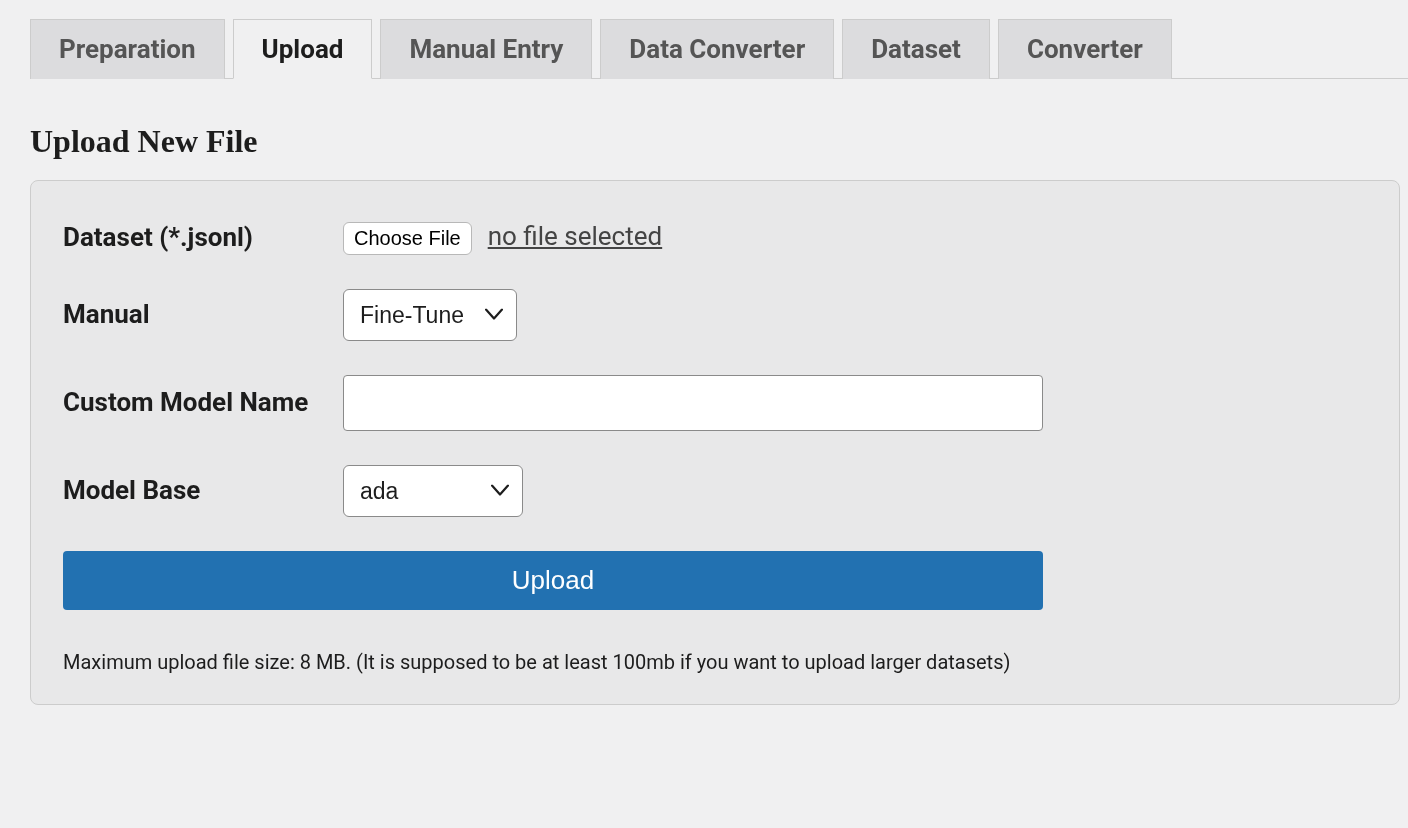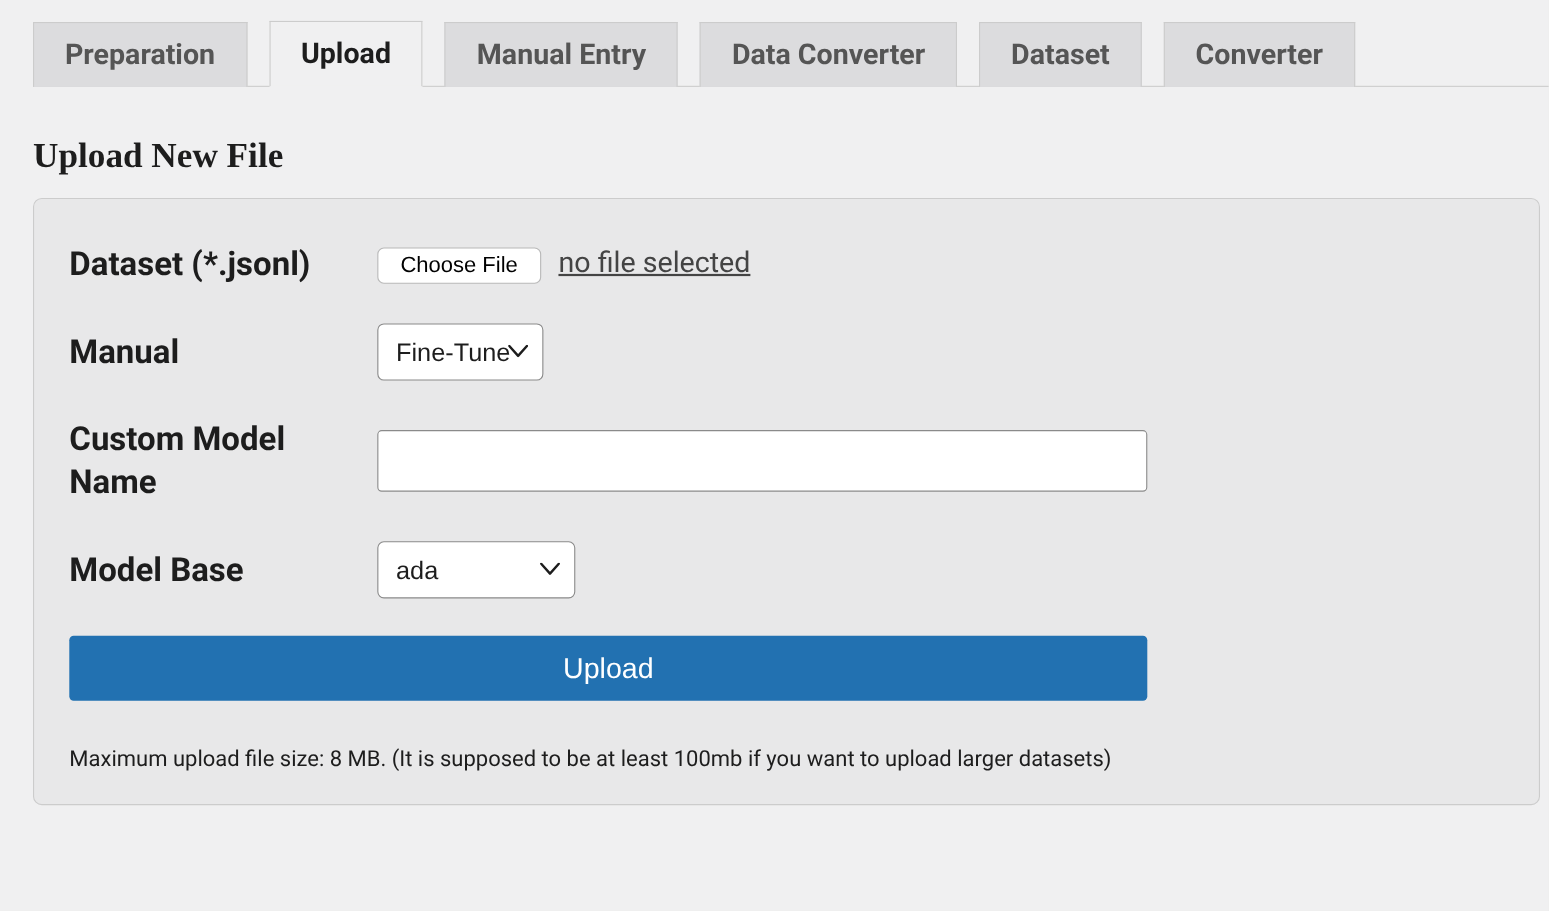--- a/index.html
+++ b/index.html
@@ -7,24 +7,23 @@
       font-family: -apple-system, BlinkMacSystemFont, "Segoe UI", Roboto, Helvetica, Arial, sans-serif;
       background: #f0f0f1;
       color: #1d1d1d;
       width: 1408px;
       height: 828px;
       padding: 0;
     }
     .container { padding: 18px 0 0 30px; }
     .tabs {
       display: flex;
-      gap: 20px;
+      gap: 8px;
       border-bottom: 1px solid #ccc;
       position: relative;
-      align-items: center;
     }
     .tab {
       background: #dcdcde;
       border: 1px solid #ccc;
       border-bottom: none;
       padding: 14px 28px;
       font-size: 26px;
       font-weight: 700;
       color: #555;
       cursor: pointer;
@@ -50,50 +49,50 @@
       background: #e8e8e9;
       max-width: 1370px;
     }
     .form-row {
       display: flex;
       align-items: center;
       margin-bottom: 34px;
     }
     .form-label {
       width: 280px;
-      font-size: 30px;
+      font-size: 26px;
       font-weight: 700;
       color: #1d1d1d;
       line-height: 1.3;
     }
     .file-btn {
       background: #ffffff;
       border: 1px solid #b8b8b8;
       border-radius: 6px;
-      padding: 4px 20px;
+      padding: 4px 10px;
       font-size: 20px;
       cursor: pointer;
     }
     .file-status {
       margin-left: 12px;
       font-size: 26px;
       color: #444;
       text-decoration: underline;
     }
     .select-wrap {
       position: relative;
       display: inline-block;
     }
     .select {
       appearance: none;
       -webkit-appearance: none;
       background: #ffffff;
       border: 1px solid #8a8a8a;
       border-radius: 6px;
-      padding: 12px 29px 12px 16px;
+      padding: 12px 52px 12px 16px;
       font-size: 23px;
       cursor: pointer;
       color: #1d1d1d;
     }
     .select-caret {
       position: absolute;
       right: 14px;
       top: 50%;
       transform: translateY(-50%);
       pointer-events: none;

